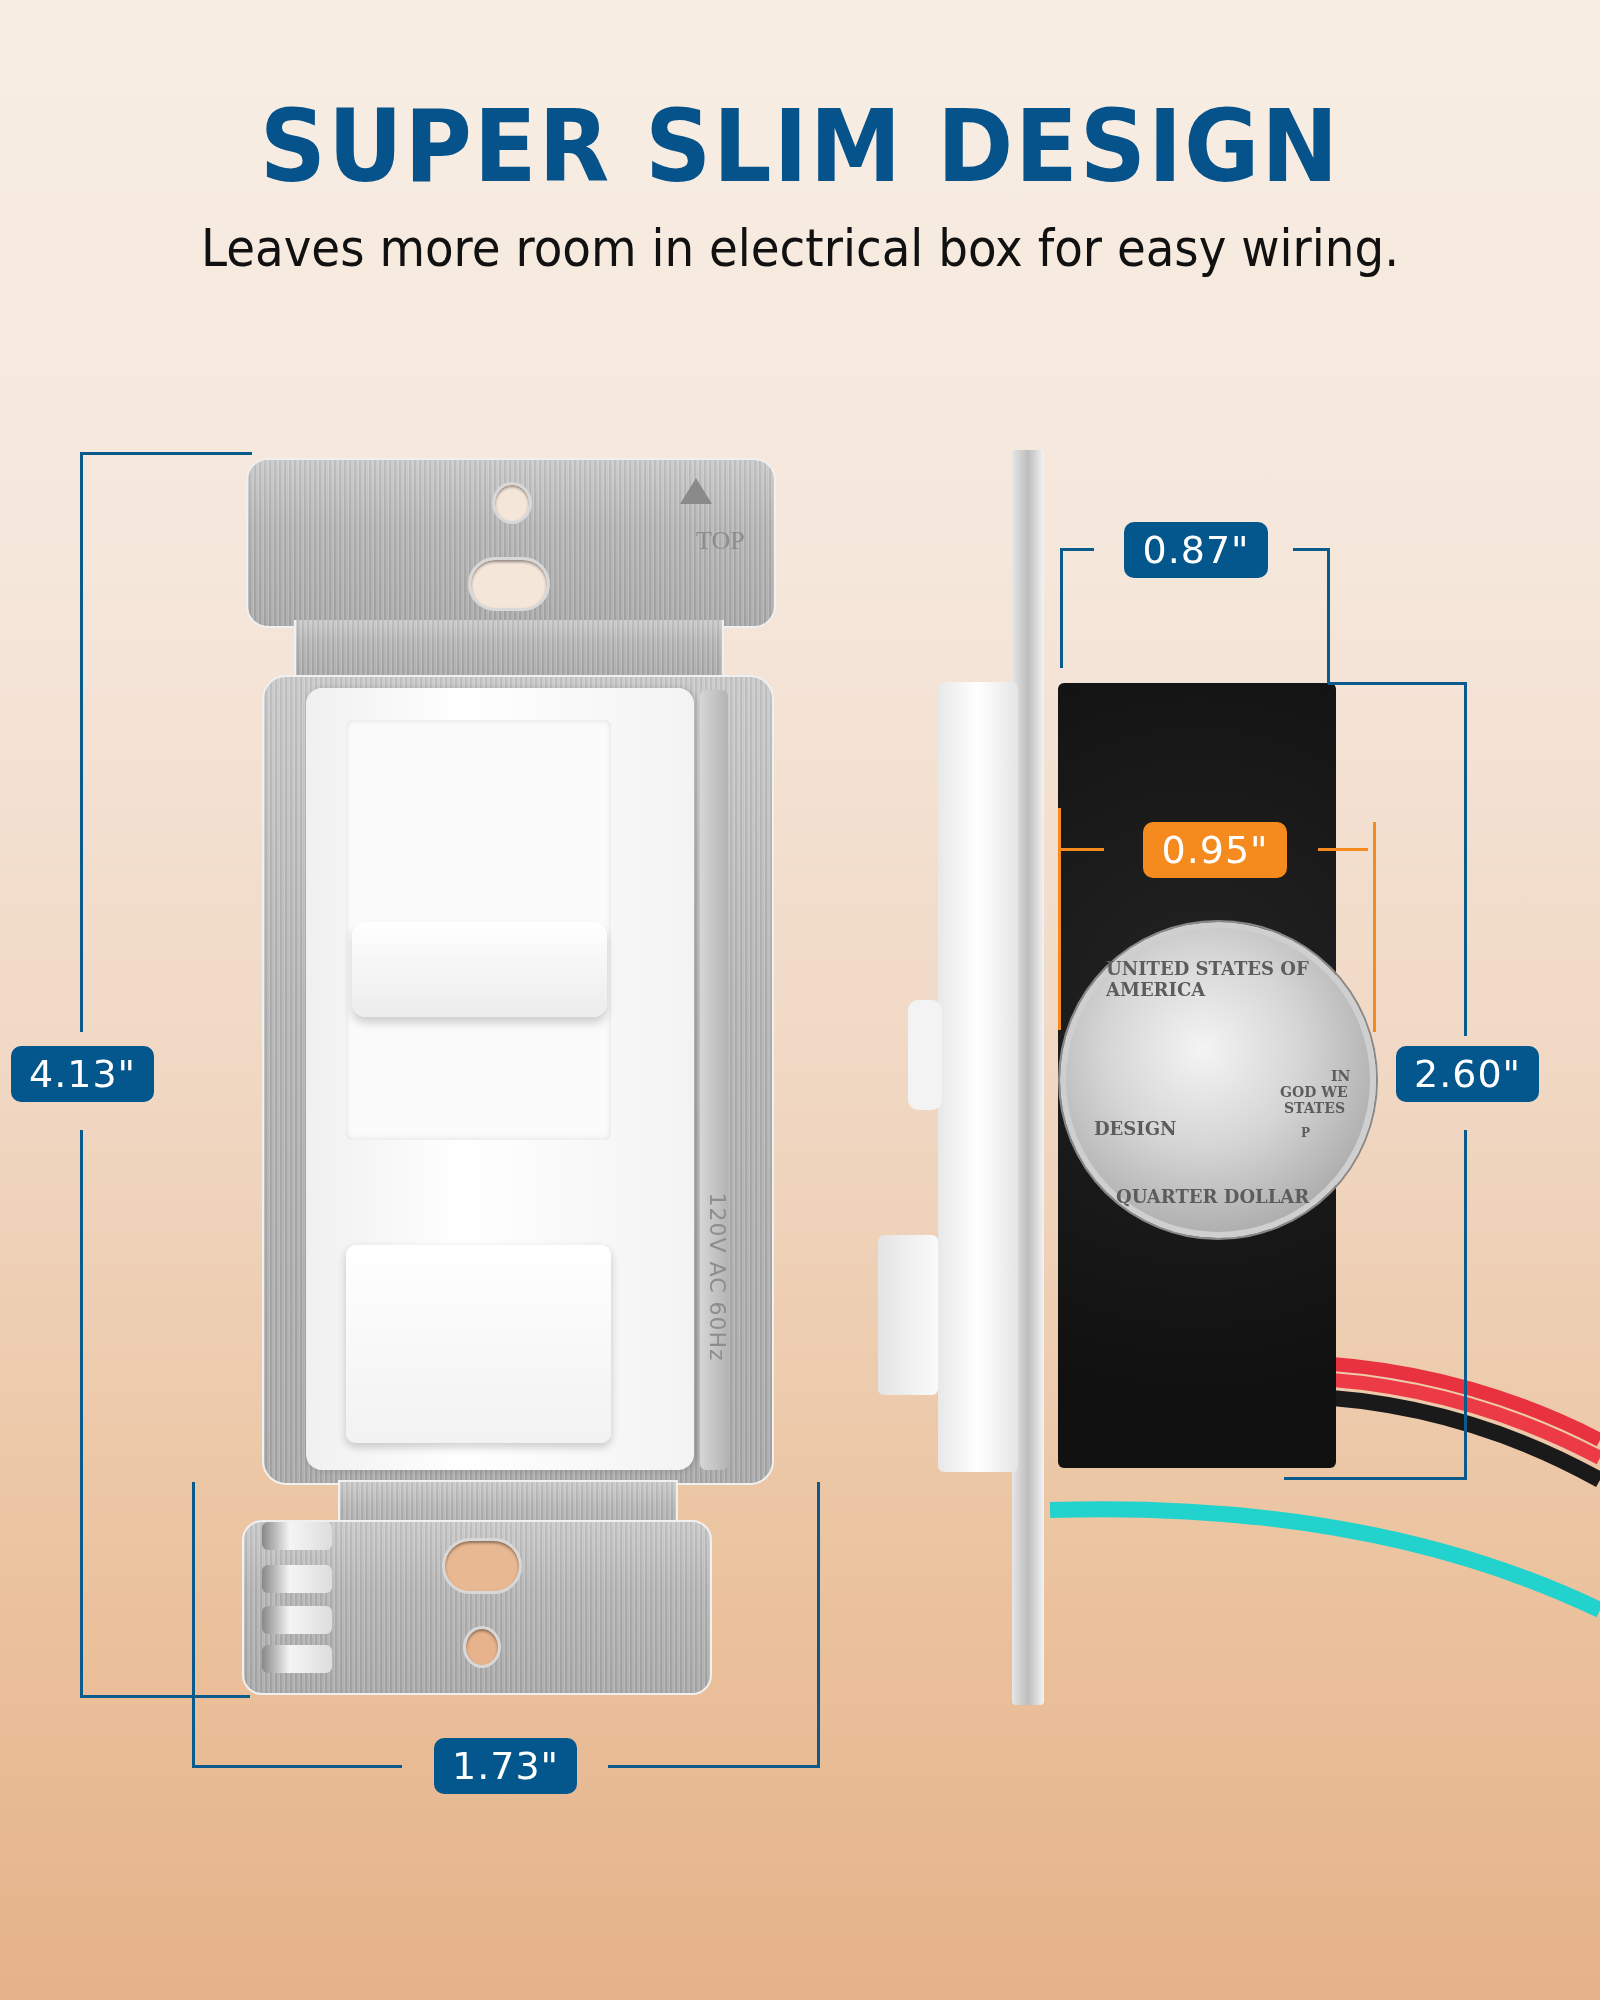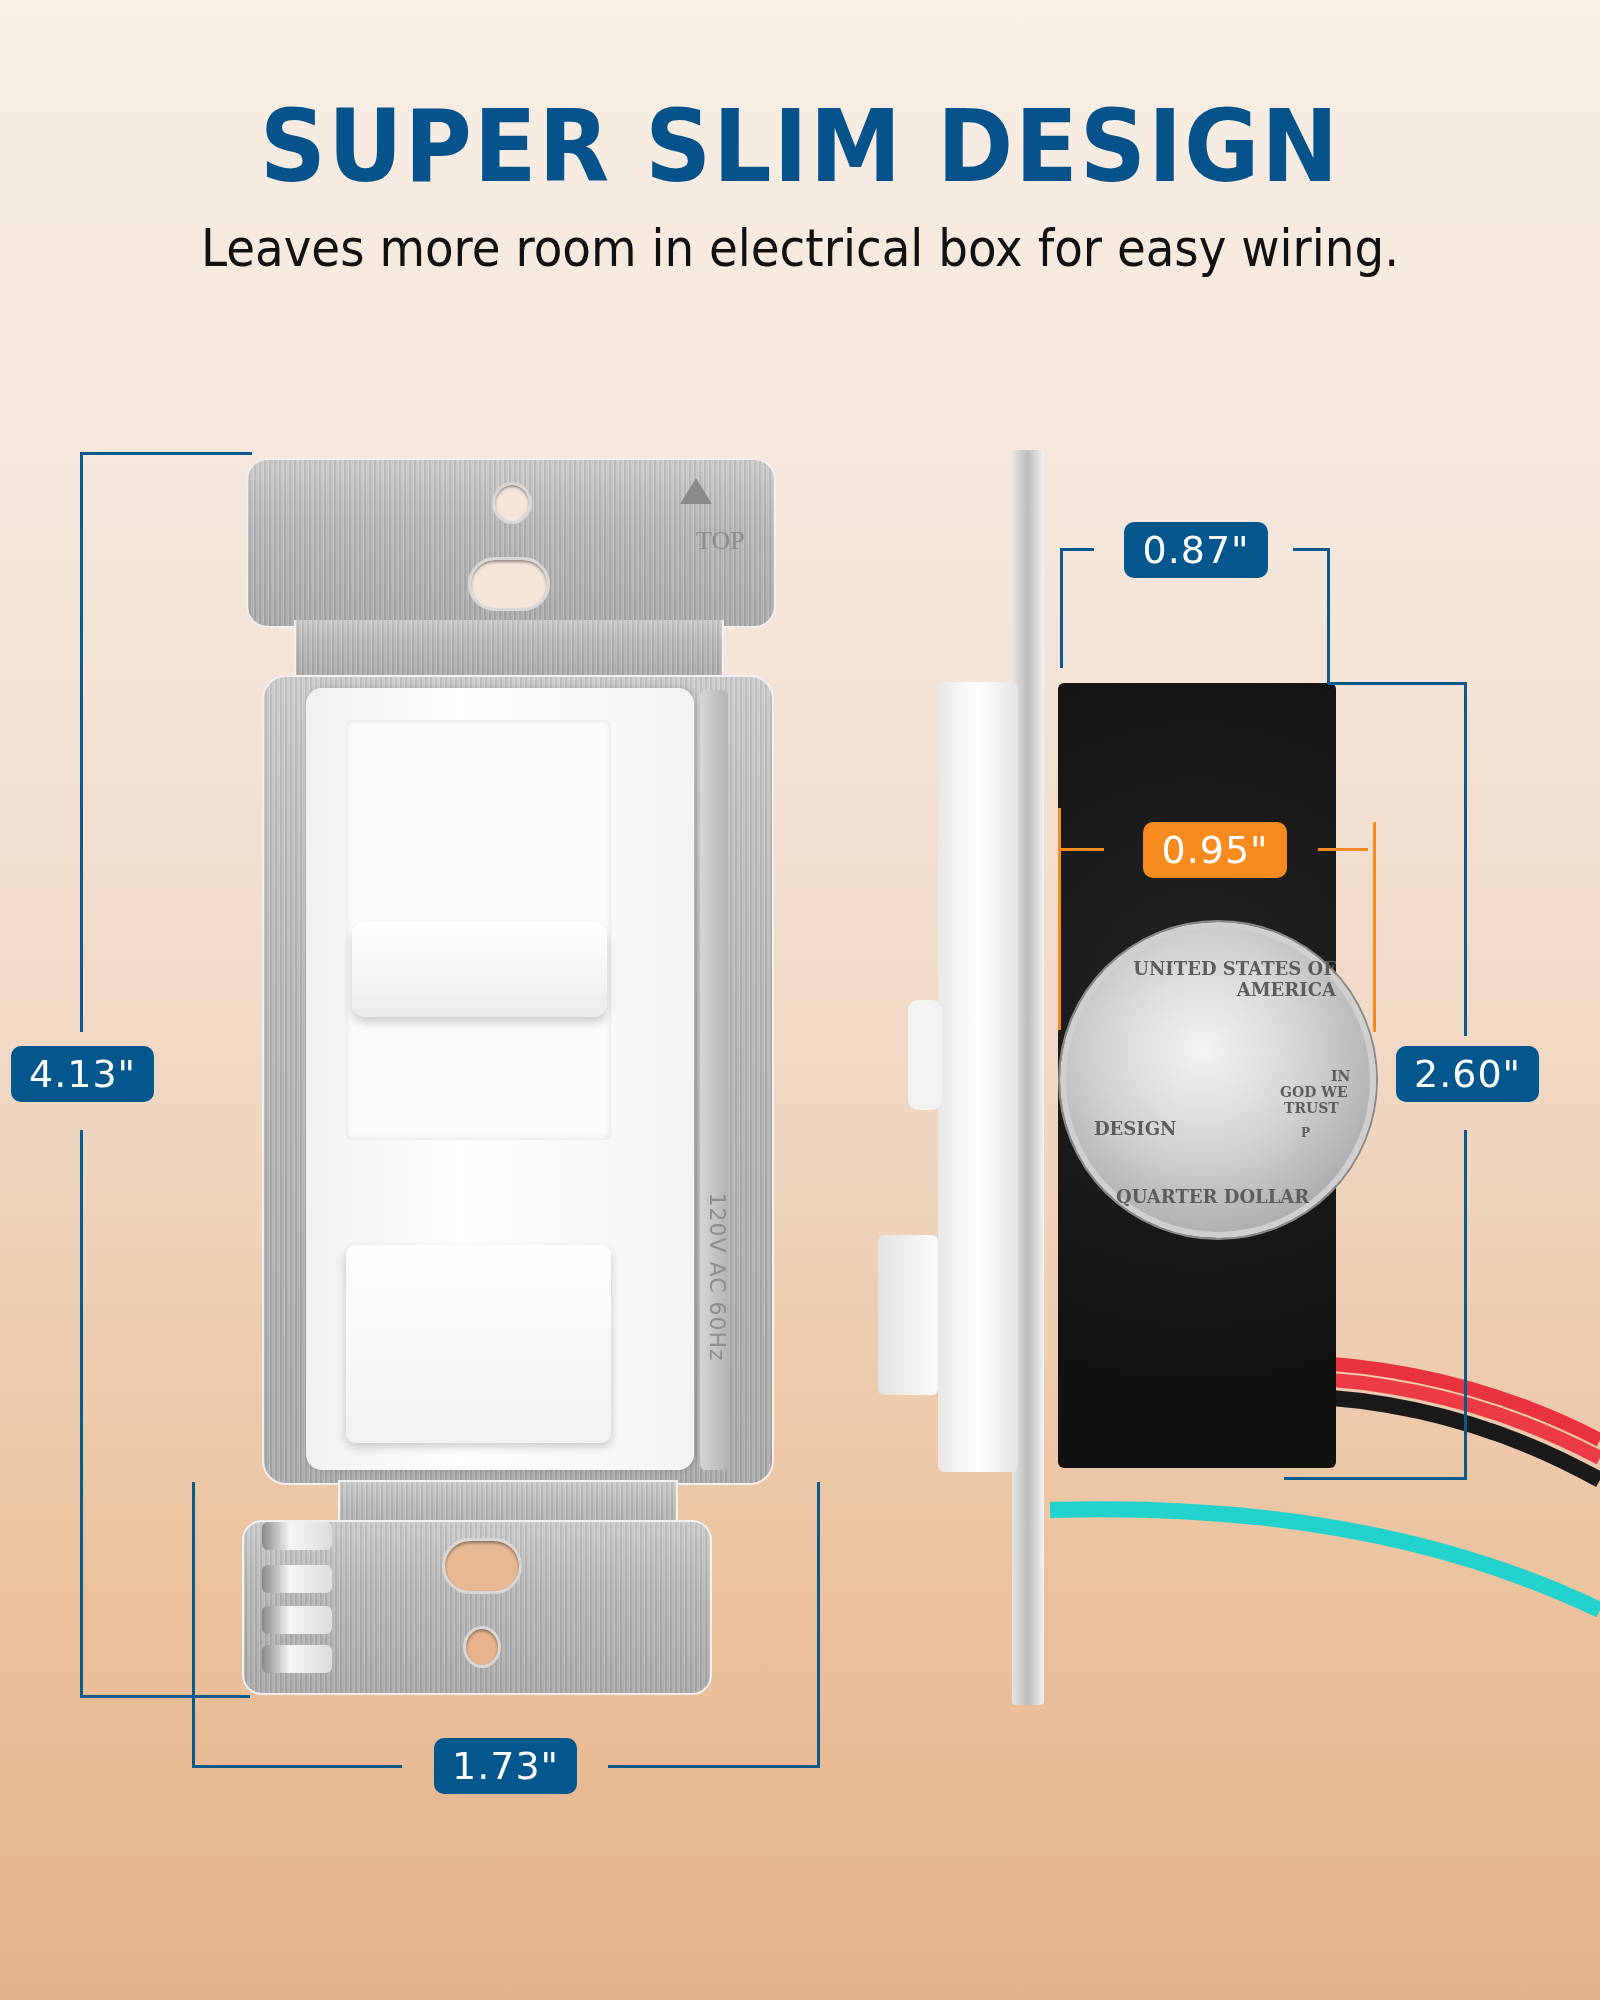--- a/index.html
+++ b/index.html
@@ -132,25 +132,25 @@
 
   <div class="abs" style="left:1012px; top:450px; width:32px; height:1255px; background:linear-gradient(90deg,#e6e6e6,#bdbdbd 50%,#f3f3f3); border-radius:4px;"></div>
 
   <div class="abs" style="left:938px; top:682px; width:80px; height:790px; background:linear-gradient(90deg,#e8e8e8,#ffffff 50%,#e5e5e5); border-radius:6px;"></div>
   <div class="abs" style="left:908px; top:1000px; width:34px; height:110px; background:#f3f3f3; border-radius:10px;"></div>
   <div class="abs" style="left:878px; top:1235px; width:60px; height:160px; background:linear-gradient(90deg,#e4e4e4,#fafafa); border-radius:6px;"></div>
 
   <div class="abs black-body" style="left:1058px; top:683px; width:278px; height:785px;"></div>
 
   <div class="coin" style="left:1060px; top:922px; width:316px; height:316px;">
-    <div class="coin-text" style="left:40px; top:30px; font-size:18px; width:230px; text-align:right;">UNITED STATES OF AMERICA</div>
+    <div class="coin-text" style="left:40px; top:30px; font-size:18px; width:230px; text-align:left;">UNITED STATES OF AMERICA</div>
     <div class="coin-text" style="left:28px; top:190px; font-size:18px;">DESIGN</div>
     <div class="coin-text" style="left:230px; top:140px; font-size:14px;margin-left:35px;">IN</div>
     <div class="coin-text" style="left:214px; top:156px; font-size:14px;">GOD WE</div>
-    <div class="coin-text" style="left:218px; top:172px; font-size:14px;">TRUST</div>
+    <div class="coin-text" style="left:218px; top:172px; font-size:14px;">STATES</div>
     <div class="coin-text" style="left:235px; top:198px; font-size:12px;">P</div>
     <div class="coin-text" style="left:50px; top:258px; font-size:18px; width:210px; text-align:left;">QUARTER DOLLAR</div>
   </div>
 </div>
 
 <div>
   <div class="line" style="left:1060px; top:548px; width:34px; height:3px;"></div>
   <div class="line" style="left:1060px; top:548px; width:3px; height:120px;"></div>
   <div class="line" style="left:1293px; top:548px; width:35px; height:3px;"></div>
   <div class="line" style="left:1327px; top:548px; width:3px; height:136px;"></div>

